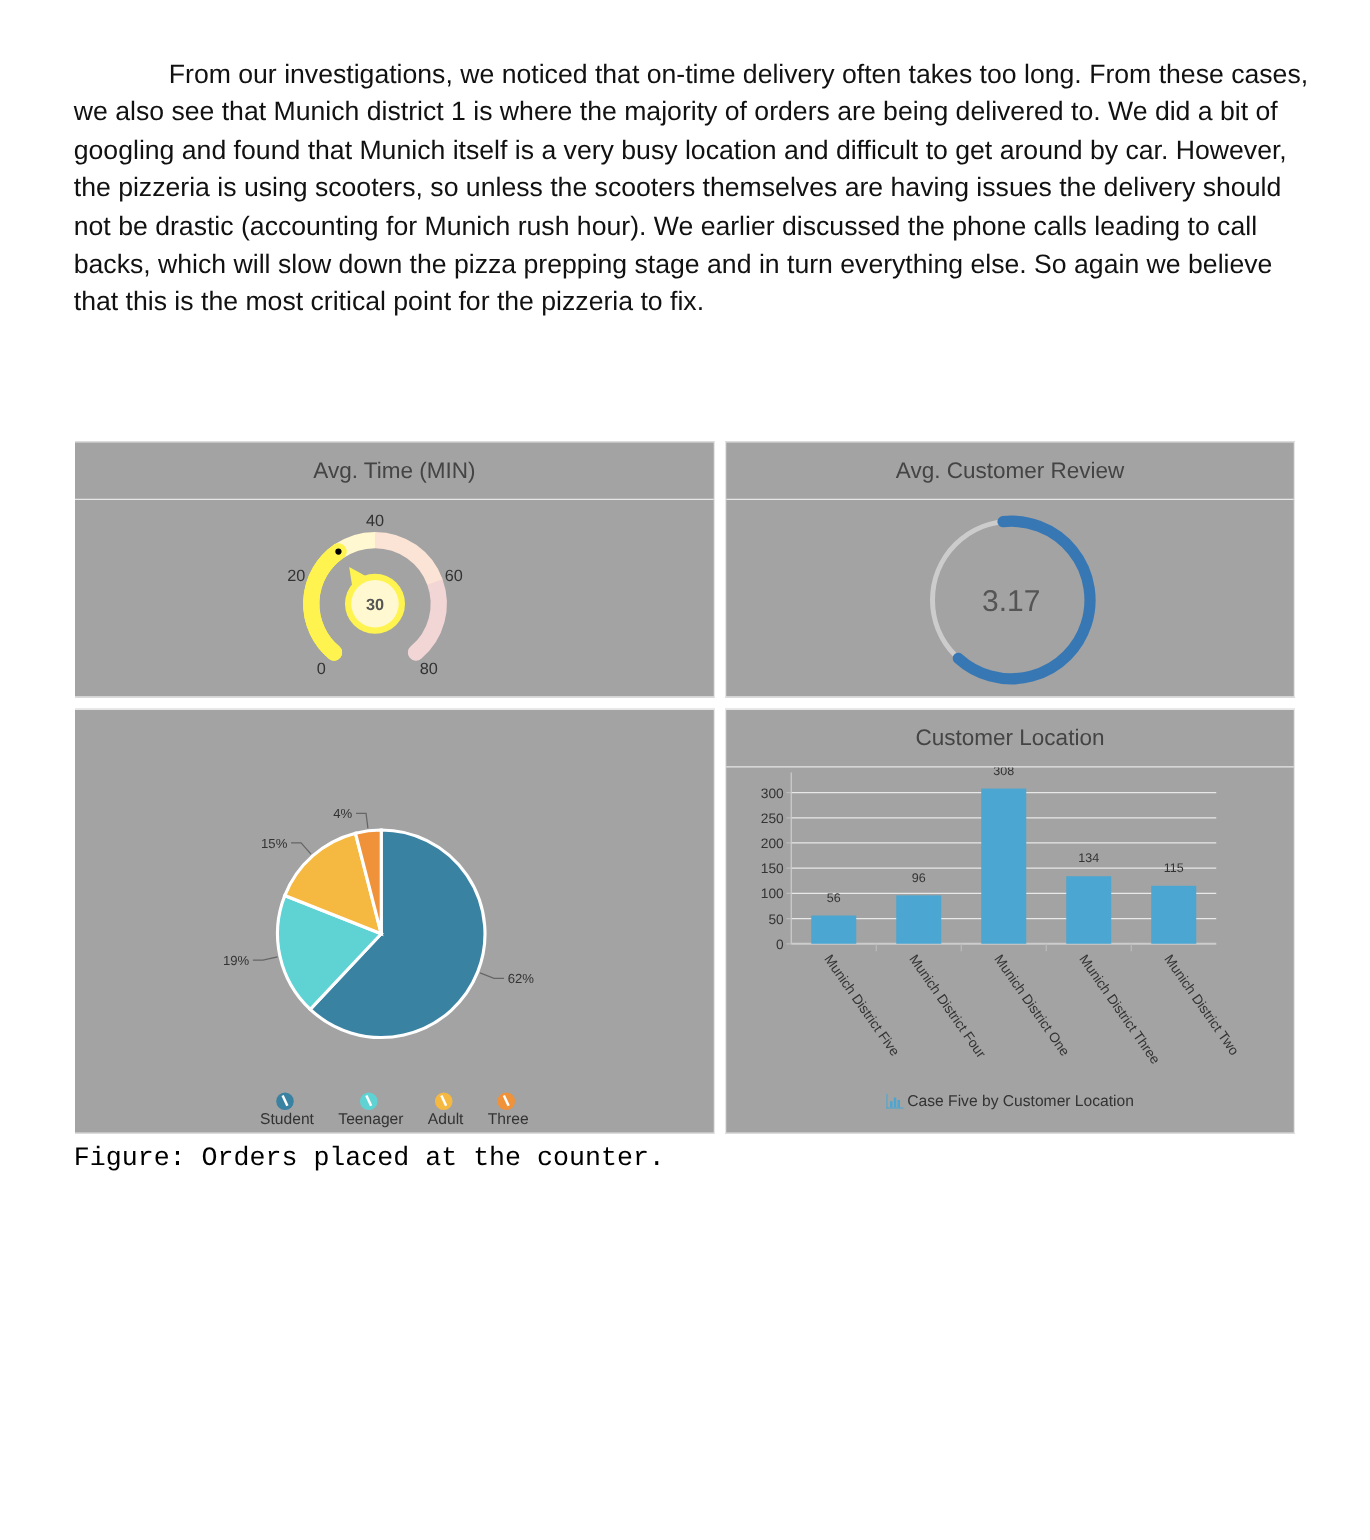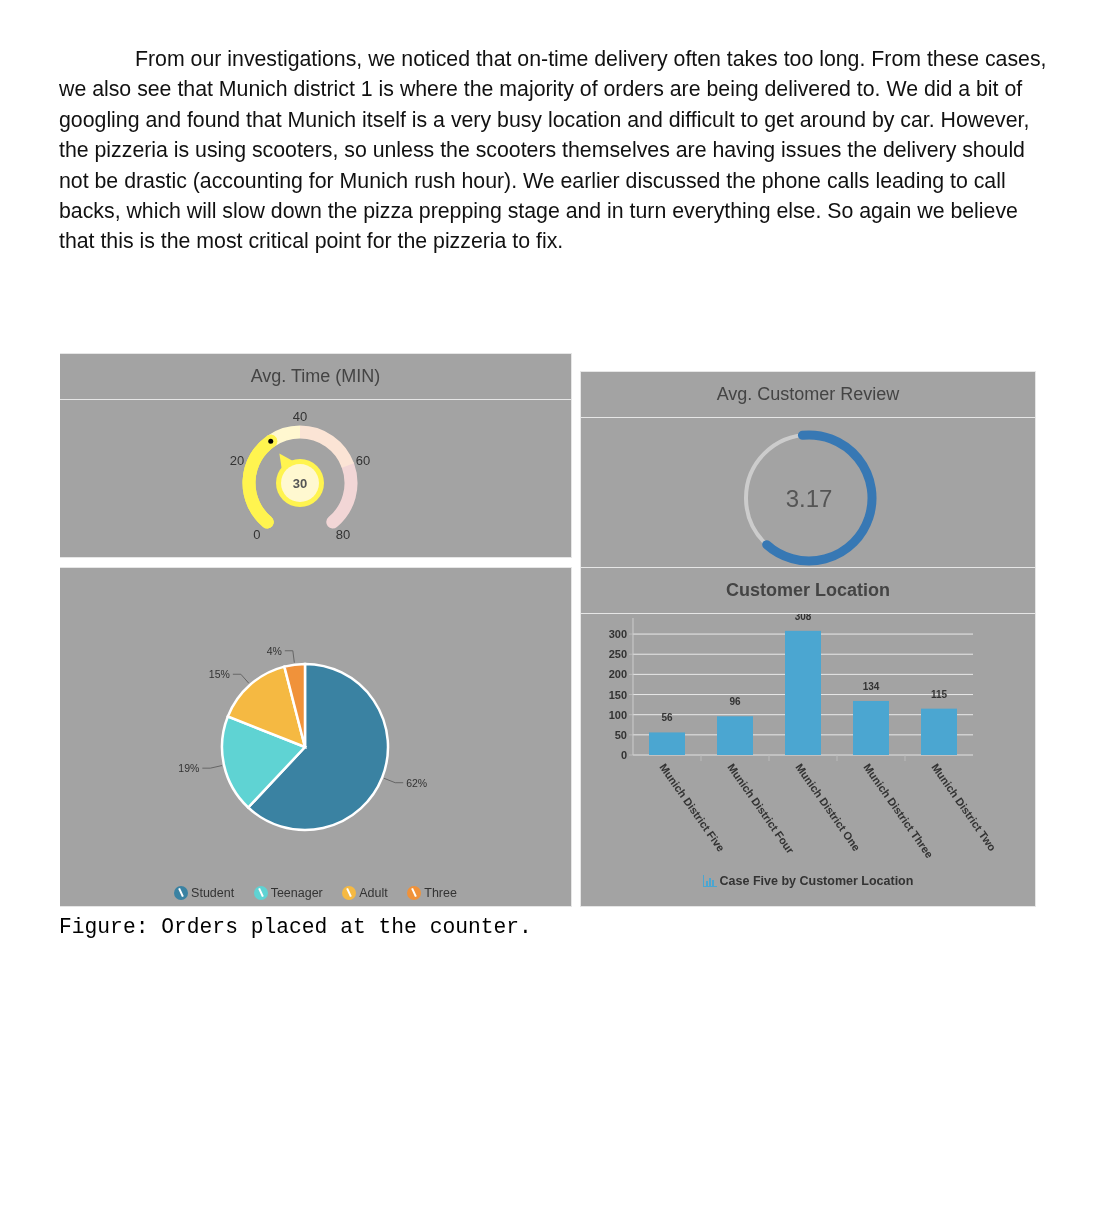--- a/index.html
+++ b/index.html
@@ -8,26 +8,26 @@
     position: absolute; left: 59px; top: 44px; width: 990px;
     font-size: 21.3px; line-height: 30.4px; color: #111;
     text-indent: 76px; margin: 0;
   }
   .panel { position: absolute; background: #a3a3a3; border: 1px solid #e6e6e6; box-sizing: border-box; }
   .panel-title {
     height: 45px; line-height: 45px; text-align: center; font-size: 18px; color: #444;
     border-bottom: 1px solid #e6e6e6;
   }
   .p1 { left: 60px; top: 353px; width: 512px; height: 205px; border-left: none; }
-  .p2 { left: 580px; top: 353px; width: 456px; height: 205px; margin-top: 18px; }
+  .p2 { left: 580px; top: 353px; width: 456px; height: 205px; }
   .p3 { left: 60px; top: 567px; width: 512px; height: 340px; border-left: none; }
-  .p4 { left: 580px; top: 567px; width: 456px; height: 340px; font-weight: bold; }
+  .p4 { left: 580px; top: 567px; width: 456px; height: 340px; }
   svg text { font-family: "Liberation Sans", sans-serif; }
   .legend { position: absolute; left: 0; width: 100%; top: 306px; text-align: center; font-size: 12.5px; color: #333; }
-  .legend-item { display: inline-flex; align-items: center; margin: 12px 8px; }
+  .legend-item { display: inline-flex; align-items: center; margin: 0 8px; flex-direction: column; }
   .legend-dot { width: 14px; height: 14px; border-radius: 50%; margin-right: 3px; position: relative; }
   .legend-dot::after { content: ""; position: absolute; left: 6px; top: 2px; width: 2px; height: 9px; background: #fff; transform: rotate(-25deg); }
   .bar-legend { position: absolute; left: 0; width: 100%; top: 306px; text-align: center; font-size: 12.5px; color: #333; }
   .bar-icon { display: inline-block; vertical-align: -2px; margin-right: 3px; }
   .caption { position: absolute; left: 59px; top: 915px; font-size: 21.3px; color: #000000; font-family: Liberation Mono, monospace; }
 </style>
 </head>
 <body>
 
 <p class="para">From our investigations, we noticed that on-time delivery often takes too long. From these cases, we also see that Munich district 1 is where the majority of orders are being delivered to. We did a bit of googling and found that Munich itself is a very busy location and difficult to get around by car. However, the pizzeria is using scooters, so unless the scooters themselves are having issues the delivery should not be drastic (accounting for Munich rush hour). We earlier discussed the phone calls leading to call backs, which will slow down the pizza prepping stage and in turn everything else. So again we believe that this is the most critical point for the pizzeria to fix.</p>

